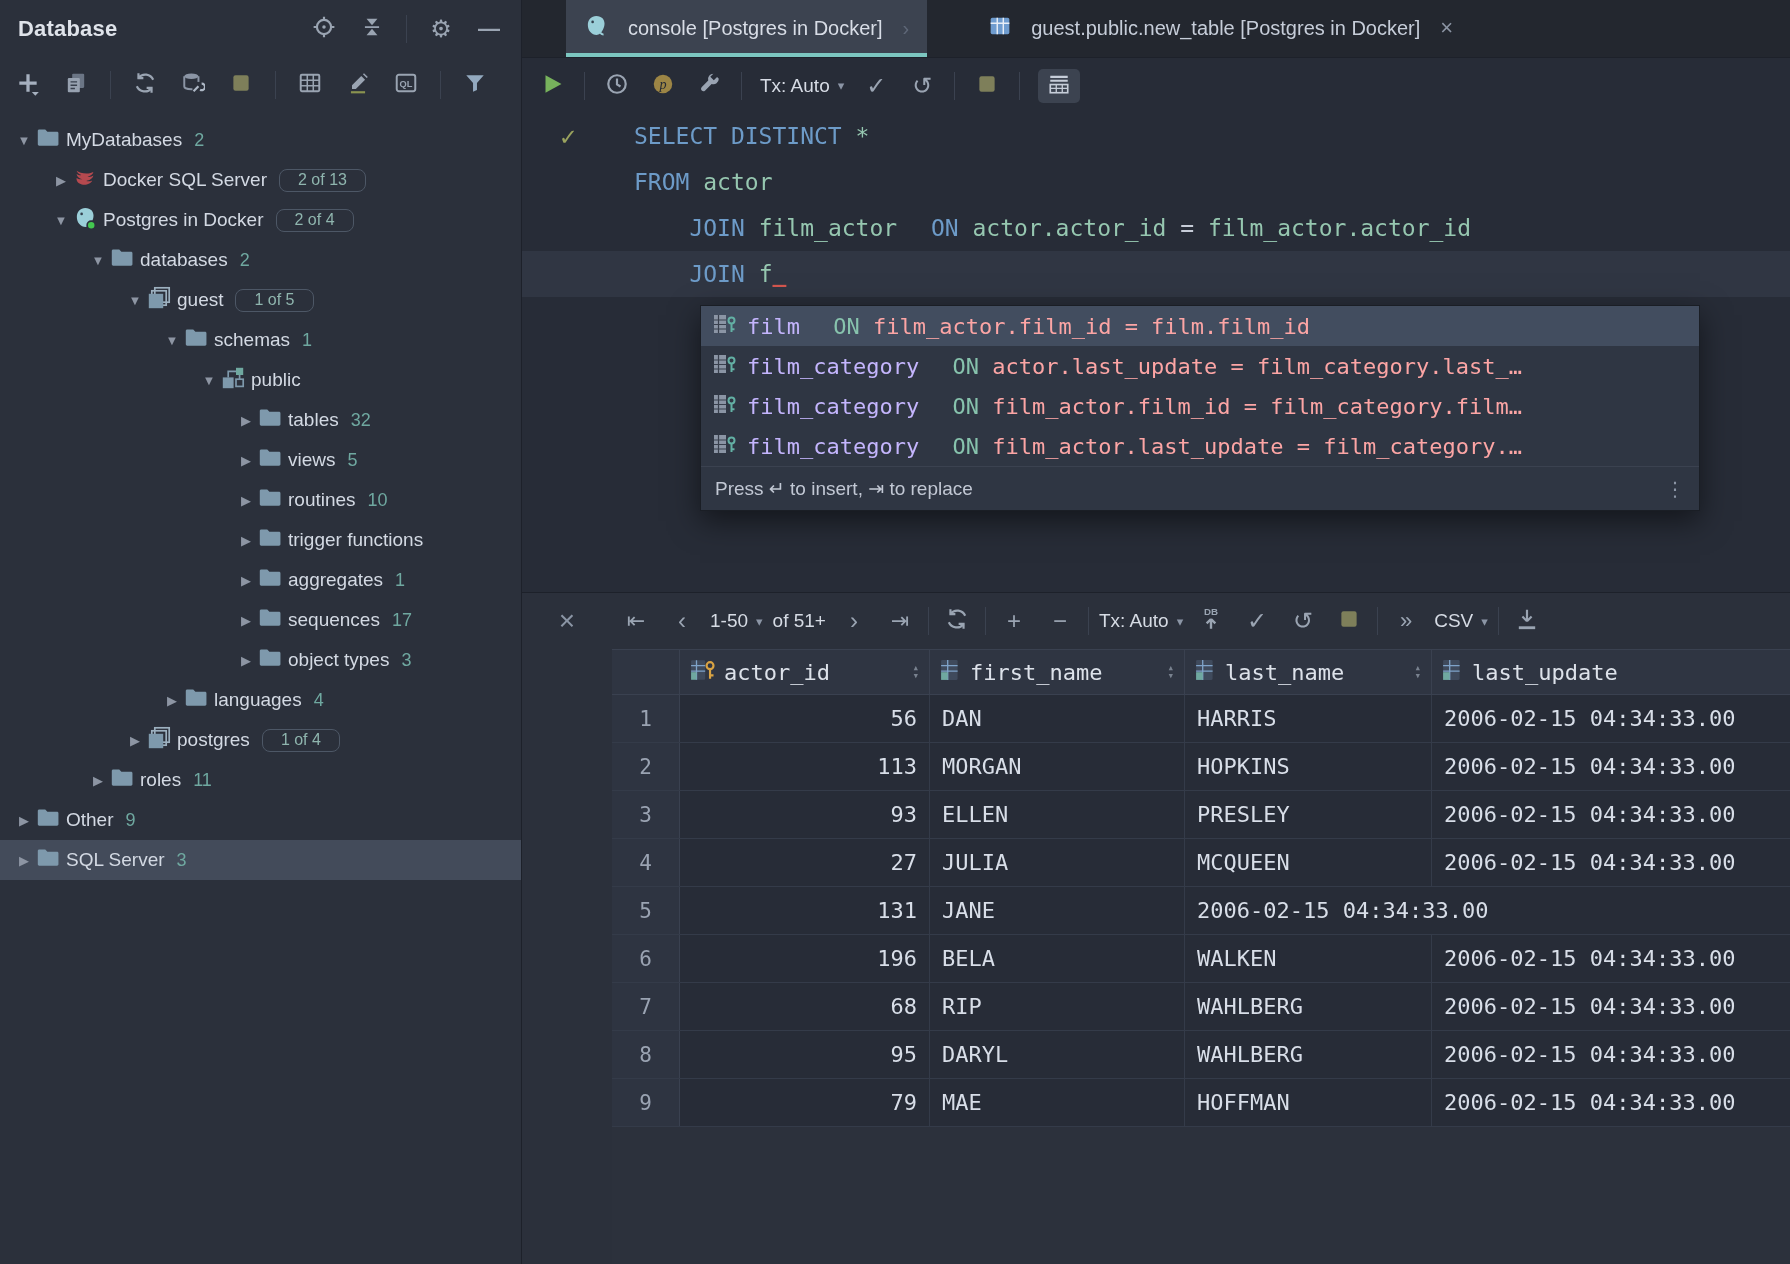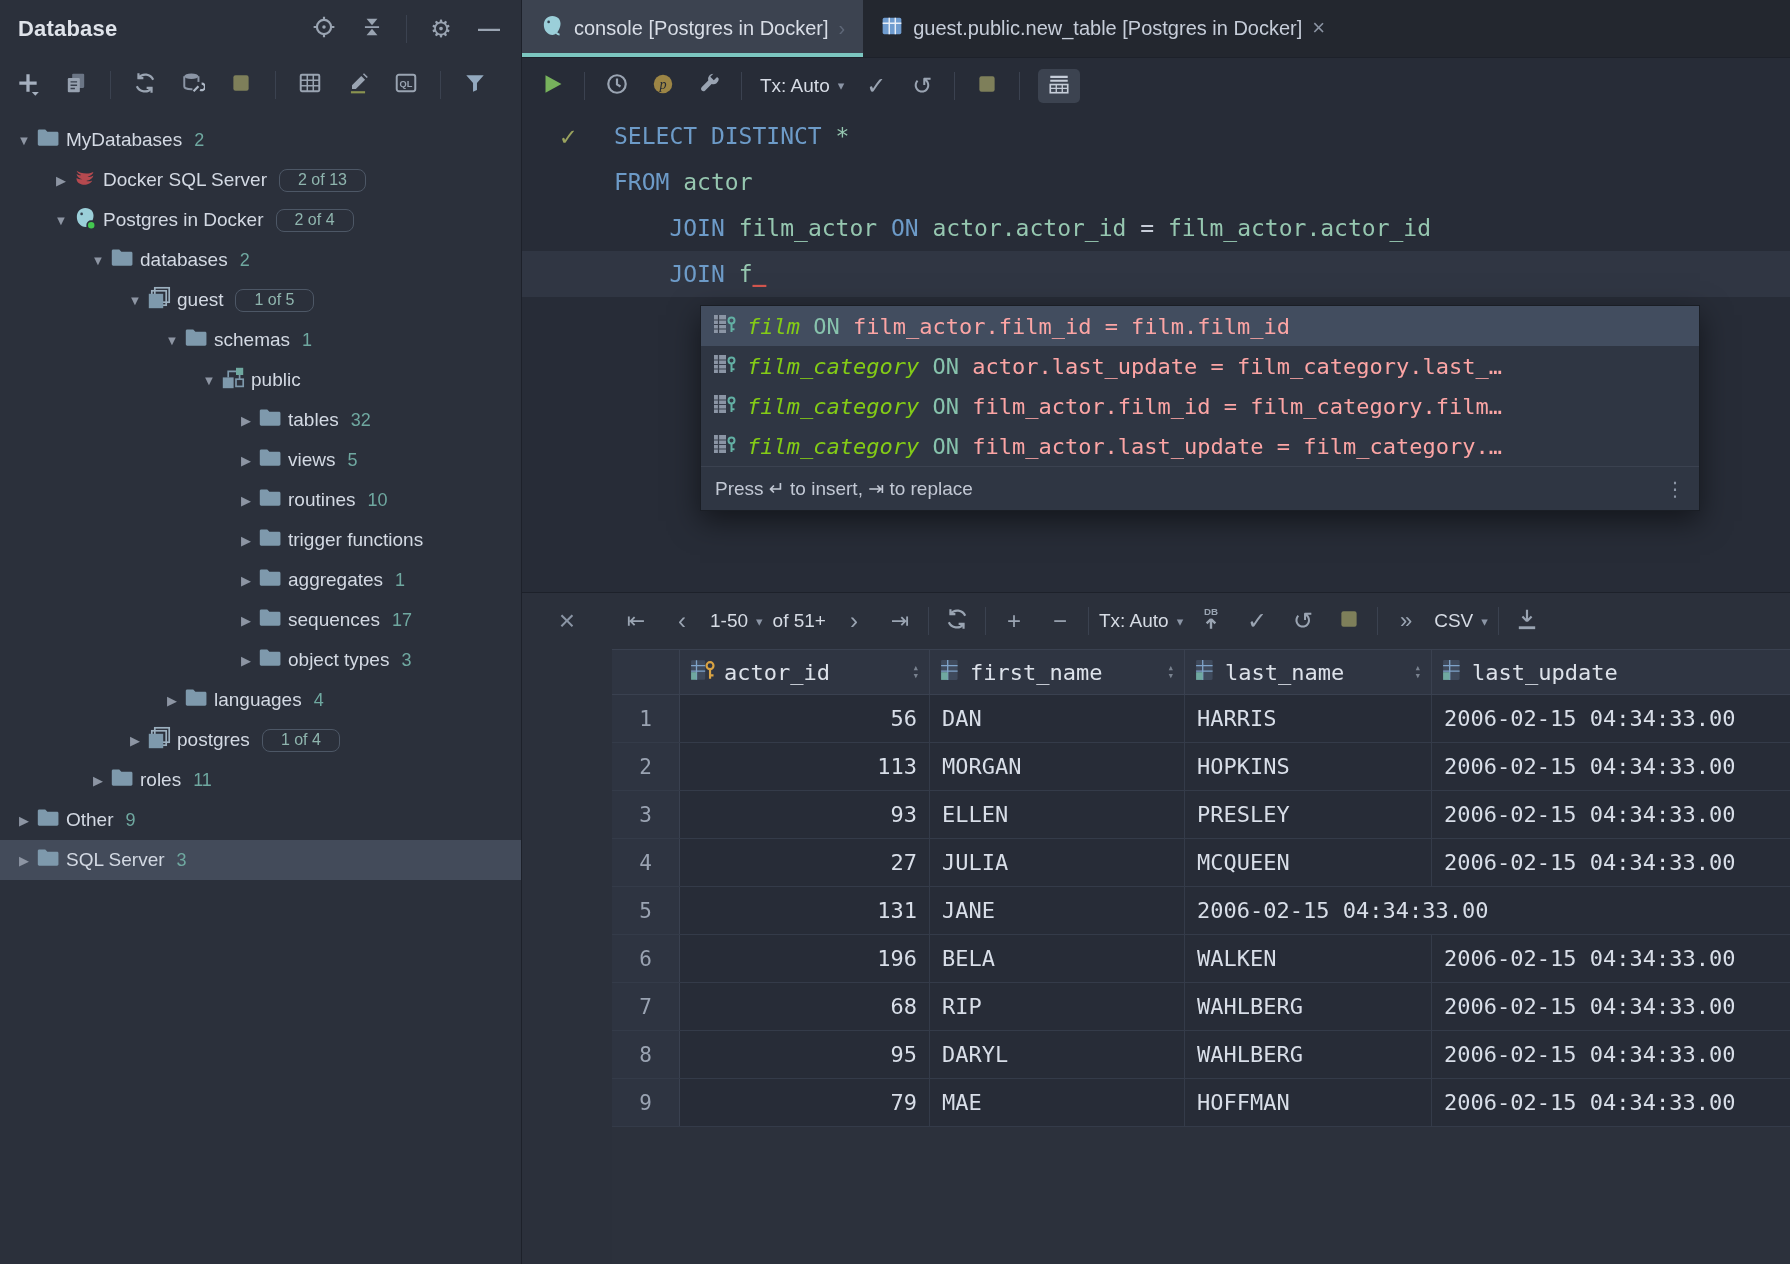--- a/index.html
+++ b/index.html
@@ -32,39 +32,39 @@
   .tchev { width:24px; flex:none; font-size:13px; color:#8d95a3; text-align:center; }
   .ticon { width:30px; flex:none; display:inline-flex; align-items:center; }
   .tlab { color:#d3d9e3; margin-right:12px; }
   .tcount { color:#6fa8a0; font-size:18px; }
   .tbadge { border:1px solid #4d5766; border-radius:8px; padding:1px 18px 2px; color:#8fb5ae; font-size:16px; }
 
   
   .right { flex:1; min-width:0; display:flex; flex-direction:column; background:#272c37; }
   .tabbar { height:58px; flex:none; background:#23272f; display:flex; align-items:stretch;
             border-bottom:1px solid #1d212a; }
-  .tab { display:flex; align-items:center; gap:10px; padding:0 18px; font-size:20px; color:#c6cdd9;
-         white-space:nowrap; }
+  .tab { display:flex; align-items:center; gap:20px; padding:0 18px; font-size:20px; color:#c6cdd9;
+         white-space:nowrap;margin-left:44px; }
   .tab.active { background:#3c4350; box-shadow: inset 0 -4px 0 #7cc6c0; color:#d8dde6; }
   .editor-toolbar { height:55px; flex:none; display:flex; align-items:center; gap:18px; padding:0 16px; }
 
   .editor { flex:1; position:relative; font-family:"DejaVu Sans Mono", monospace; font-size:23px; }
   .code-line { height:46px; display:flex; align-items:center; }
   .code-line.current { background:#303643; }
   .gutter { width:92px; flex:none; display:flex; align-items:center; justify-content:center; }
   .ltext { white-space:pre; }
-  .tok.kw { color:#6d9bc8; } .tok.ident { color:#96c7b0; } .tok.plain { color:#c7cdd8; }
+  .tok.kw { color:#6d9bc8;margin-left:20px; } .tok.ident { color:#96c7b0; } .tok.plain { color:#c7cdd8; }
   .tok.cursor { color:#d4564e; font-weight:bold; }
 
   .popup { position:absolute; left:178px; top:192px; width:1000px; background:#2f3643;
            border:1px solid #1a1e25; box-shadow:0 10px 28px rgba(0,0,0,.5); z-index:6; }
   .popup-item { height:40px; display:flex; align-items:center; gap:10px; padding:0 12px;
                 font-size:22px; white-space:nowrap; overflow:hidden; color:#ccd3df; }
   .popup-item.selected { background:#424d5f; }
-  .popup-item .kw { color:#87c3ad; } .popup-item .ident { color:#84cc16;font-style:italic; } .popup-item .plain { color:#fca5a5; }
+  .popup-item .kw { color:#87c3ad; } .popup-item .ident { color:#c4b5fd; } .popup-item .plain { color:#fca5a5; }
   .popup-footer { height:44px; border-top:1px solid #3b4250; display:flex; align-items:center;
                   padding:0 14px; font-family:"Liberation Sans", sans-serif; font-size:19px; color:#c2c8d4; }
   .kebab { margin-left:auto; color:#8b95a5; font-size:20px; }
 
   
   .results { height:672px; flex:none; display:flex; background:#2b303b; border-top:1px solid #1d212a; }
   .results-gutter { width:90px; flex:none; display:flex; justify-content:center; padding-top:14px; }
   .close-btn { color:#8b95a5; font-size:28px; line-height:1; height:30px; }
   .results-main { flex:1; min-width:0; display:flex; flex-direction:column; }
   .results-toolbar { height:56px; flex:none; display:flex; align-items:center; gap:10px; padding:0 6px; }

